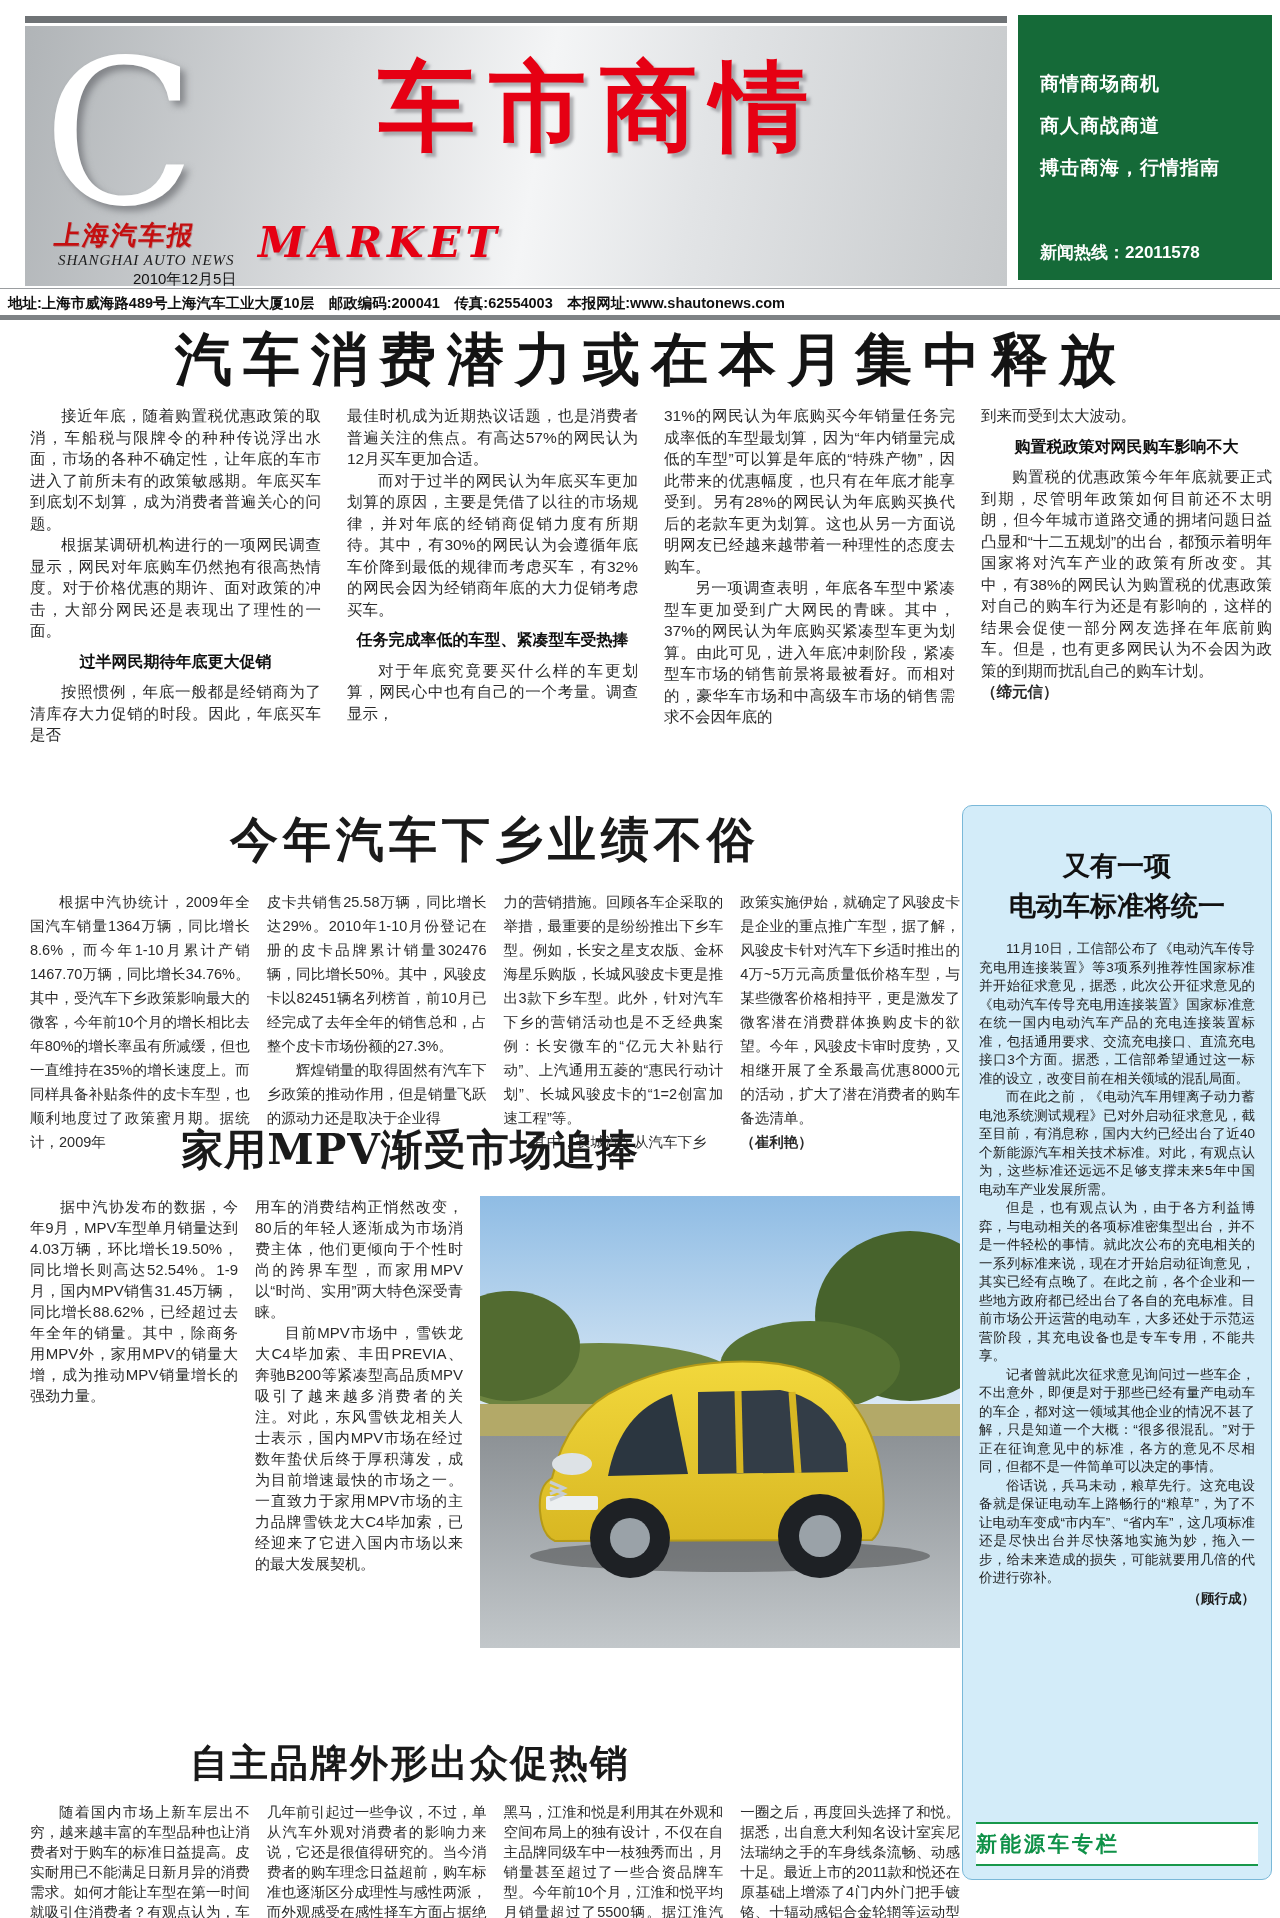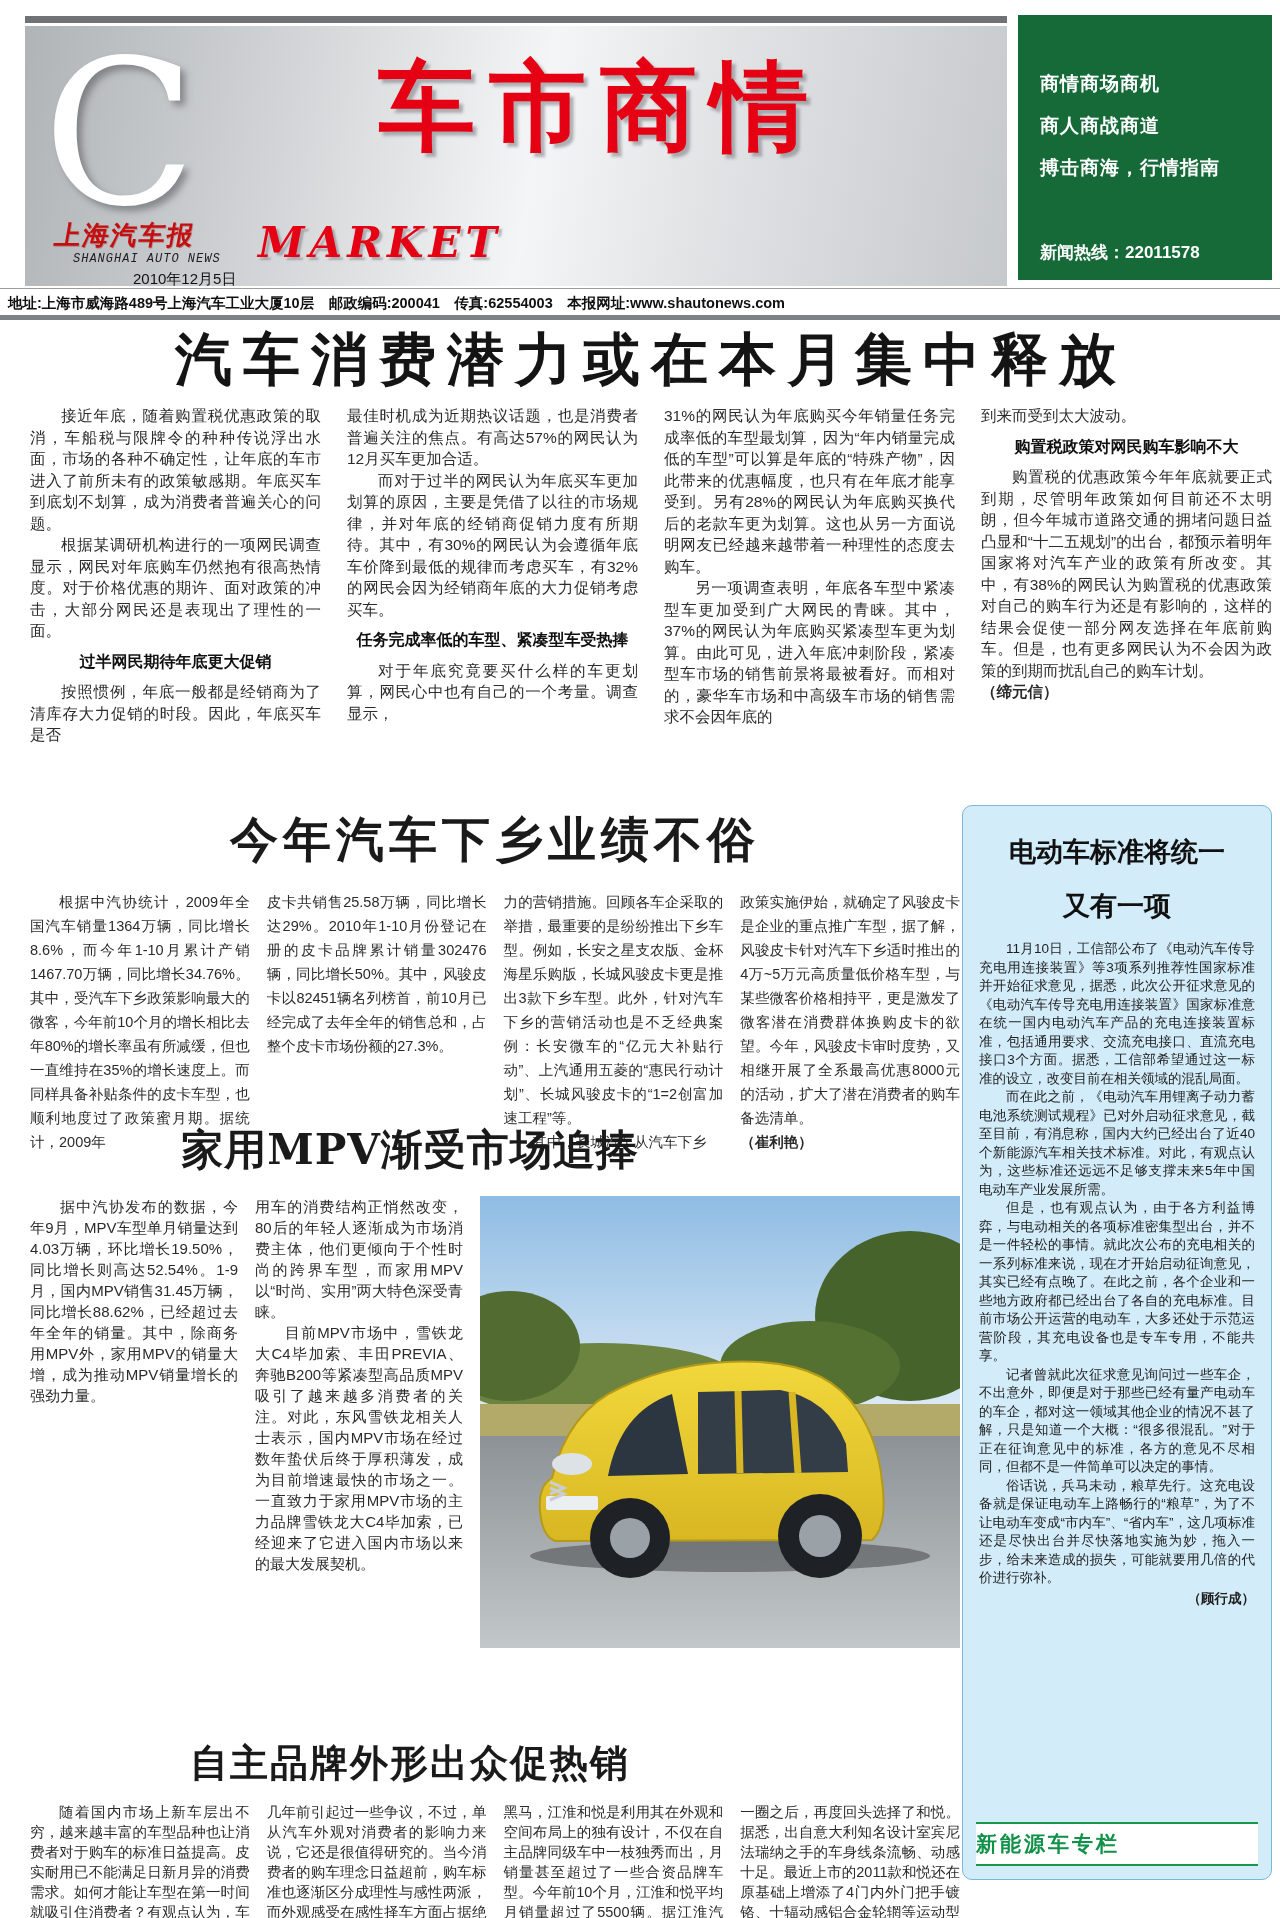--- a/index.html
+++ b/index.html
@@ -20,22 +20,22 @@
     font-family:"DejaVu Serif",serif;font-size:200px;line-height:1;
     color:#ffffff;text-shadow:5px 5px 7px rgba(90,92,96,.6);
   }
   .paper-cn{
     position:absolute;left:30px;top:192px;
     font-family:"DejaVu Serif",serif;font-weight:bold;font-size:26px;
     color:#c40f10;transform:skewX(-10deg);letter-spacing:2px;
     text-shadow:1px 1px 0 rgba(150,30,30,.35);
   }
   .paper-en{
-    position:absolute;left:48px;top:226px;
-    font-family:Liberation Mono, monospace;font-style:italic;font-size:12px;color:#1d1d1d;letter-spacing:1px;
+    position:absolute;left:33px;top:226px;
+    font-family:Liberation Serif, serif;font-style:italic;font-size:15px;color:#1d1d1d;letter-spacing:1px;
   }
   .issue-date{position:absolute;left:108px;top:244px;font-size:15px;color:#111;}
   .sec-title{
     position:absolute;left:250px;top:22px;width:650px;text-align:center;
     font-family:"DejaVu Serif",serif;font-weight:900;font-size:97px;line-height:1.2;
     color:#e60013;letter-spacing:14px;
     text-shadow:4px 4px 3px rgba(120,120,125,.55);
   }
   .sec-en{
     position:absolute;left:230px;top:192px;width:250px;text-align:center;
@@ -158,20 +158,21 @@
 </div>
 
 <div class="headline-serif" id="a2-headline">今年汽车下乡业绩不俗</div>
 
 <div class="cols" id="a2-body">
   <div class="col">
     <p>根据中汽协统计，2009年全国汽车销量1364万辆，同比增长8.6%，而今年1-10月累计产销1467.70万辆，同比增长34.76%。其中，受汽车下乡政策影响最大的微客，今年前10个月的增长相比去年80%的增长率虽有所减缓，但也一直维持在35%的增长速度上。而同样具备补贴条件的皮卡车型，也顺利地度过了政策蜜月期。据统计，2009年</p>
   </div>
   <div class="col">
     <p class="cont">皮卡共销售25.58万辆，同比增长达29%。2010年1-10月份登记在册的皮卡品牌累计销量302476辆，同比增长50%。其中，风骏皮卡以82451辆名列榜首，前10月已经完成了去年全年的销售总和，占整个皮卡市场份额的27.3%。</p>
+    <p>辉煌销量的取得固然有汽车下乡政策的推动作用，但是销量飞跃的源动力还是取决于企业得</p>
   </div>
   <div class="col">
     <p class="cont">力的营销措施。回顾各车企采取的举措，最重要的是纷纷推出下乡车型。例如，长安之星支农版、金杯海星乐购版，长城风骏皮卡更是推出3款下乡车型。此外，针对汽车下乡的营销活动也是不乏经典案例：长安微车的“亿元大补贴行动”、上汽通用五菱的“惠民行动计划”、长城风骏皮卡的“1=2创富加速工程”等。</p>
     <p>其中，长城汽车从汽车下乡</p>
   </div>
   <div class="col">
     <p class="cont">政策实施伊始，就确定了风骏皮卡是企业的重点推广车型，据了解，风骏皮卡针对汽车下乡适时推出的4万~5万元高质量低价格车型，与某些微客价格相持平，更是激发了微客潜在消费群体换购皮卡的欲望。今年，风骏皮卡审时度势，又相继开展了全系最高优惠8000元的活动，扩大了潜在消费者的购车备选清单。</p>
     <p class="byline">（崔利艳）</p>
   </div>
 </div>
@@ -243,22 +244,22 @@
   <div class="col">
     <p class="cont">黑马，江淮和悦是利用其在外观和空间布局上的独有设计，不仅在自主品牌同级车中一枝独秀而出，月销量甚至超过了一些合资品牌车型。今年前10个月，江淮和悦平均月销量超过了5500辆。据江淮汽车经销商介绍，到店购车的消费者，很多都是被和悦出众的外形所吸引，有的甚至一眼看中就购买，有的则在比较了</p>
   </div>
   <div class="col">
     <p class="cont">一圈之后，再度回头选择了和悦。据悉，出自意大利知名设计室宾尼法瑞纳之手的车身线条流畅、动感十足。最近上市的2011款和悦还在原基础上增添了4门内外门把手镀铬、十辐动感铝合金轮辋等运动型设计，使原本时尚的外观又增添了更多动感，给人一种强烈的视觉冲击感。</p>
 
   </div>
 </div>
 
 <div class="ev-box">
+  <div class="ev-h">又有一项</div>
   <div class="ev-h" style="margin-top:-14px;">电动车标准将统一</div>
-  <div class="ev-h">又有一项</div>
   <div class="ev-body">
     <p>11月10日，工信部公布了《电动汽车传导充电用连接装置》等3项系列推荐性国家标准并开始征求意见，据悉，此次公开征求意见的《电动汽车传导充电用连接装置》国家标准意在统一国内电动汽车产品的充电连接装置标准，包括通用要求、交流充电接口、直流充电接口3个方面。据悉，工信部希望通过这一标准的设立，改变目前在相关领域的混乱局面。</p>
     <p>而在此之前，《电动汽车用锂离子动力蓄电池系统测试规程》已对外启动征求意见，截至目前，有消息称，国内大约已经出台了近40个新能源汽车相关技术标准。对此，有观点认为，这些标准还远远不足够支撑未来5年中国电动车产业发展所需。</p>
     <p>但是，也有观点认为，由于各方利益博弈，与电动相关的各项标准密集型出台，并不是一件轻松的事情。就此次公布的充电相关的一系列标准来说，现在才开始启动征询意见，其实已经有点晚了。在此之前，各个企业和一些地方政府都已经出台了各自的充电标准。目前市场公开运营的电动车，大多还处于示范运营阶段，其充电设备也是专车专用，不能共享。</p>
     <p>记者曾就此次征求意见询问过一些车企，不出意外，即便是对于那些已经有量产电动车的车企，都对这一领域其他企业的情况不甚了解，只是知道一个大概：“很多很混乱。”对于正在征询意见中的标准，各方的意见不尽相同，但都不是一件简单可以决定的事情。</p>
     <p>俗话说，兵马未动，粮草先行。这充电设备就是保证电动车上路畅行的“粮草”，为了不让电动车变成“市内车”、“省内车”，这几项标准还是尽快出台并尽快落地实施为妙，拖入一步，给未来造成的损失，可能就要用几倍的代价进行弥补。</p>
     <div class="ev-byline">（顾行成）</div>
   </div>
   <div class="ev-footer">新能源车专栏</div>
 </div>

